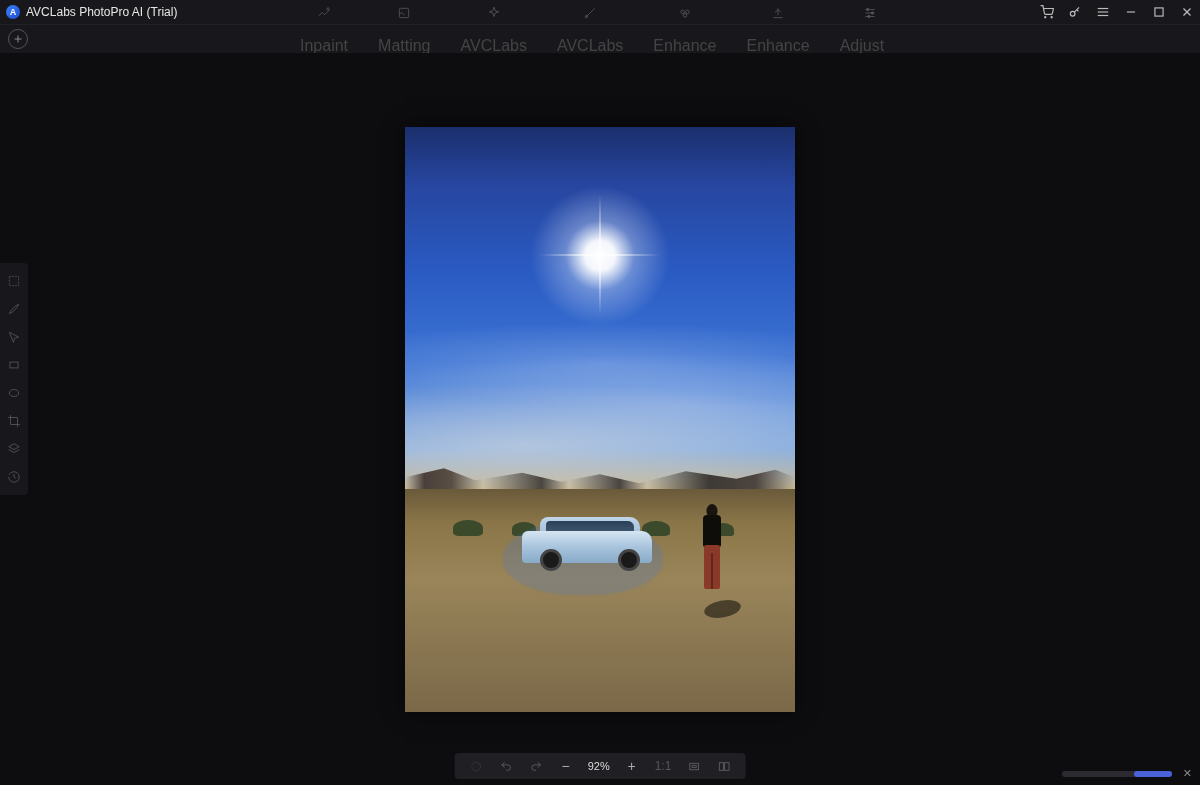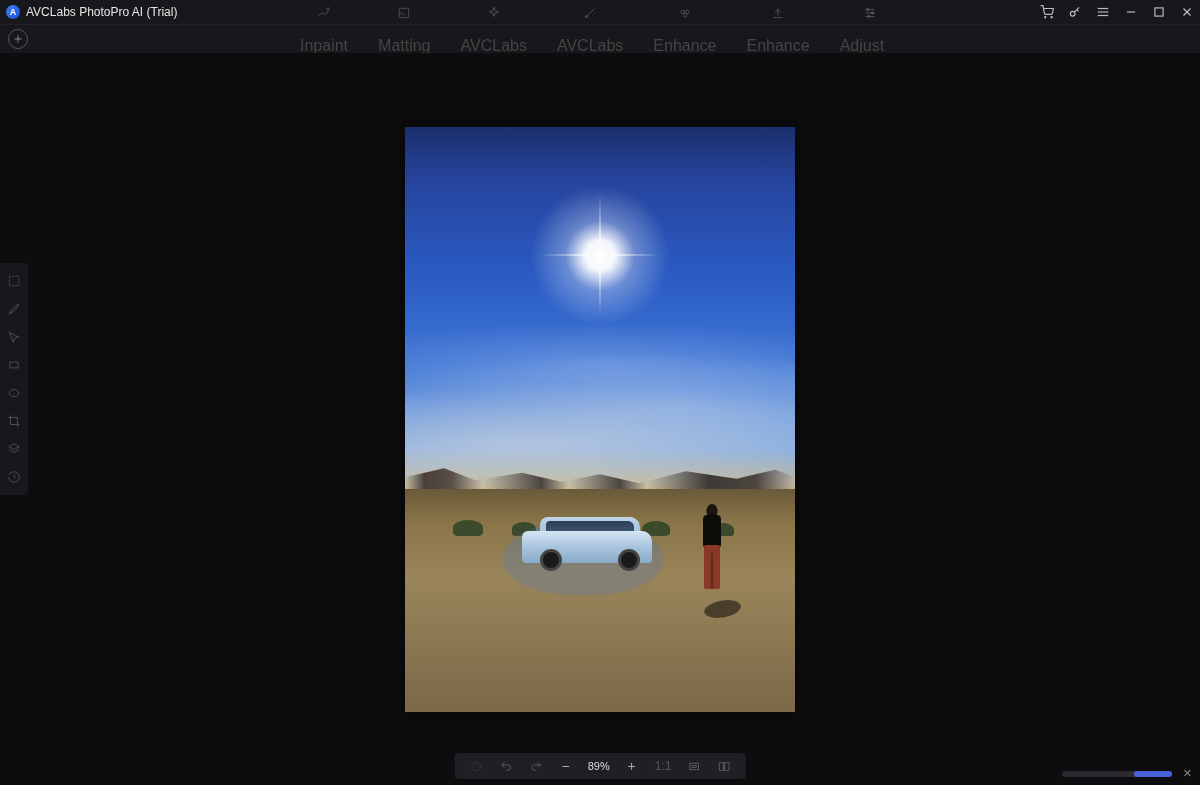--- a/index.html
+++ b/index.html
@@ -318,21 +318,21 @@
           </svg>
         </div>
       <div class="bb-icon">
           <svg viewBox="0 0 24 24">
             <path d="M15 14l5-5-5-5"></path>
             <path d="M20 9H9a5 5 0 0 0 0 10h3"></path>
           </svg>
         </div>
       <div class="zoom-group">
         <div class="zoom-btn">−</div>
-        <div class="zoom-value">89%</div>
+        <div class="zoom-value">92%</div>
         <div class="zoom-btn">+</div>
       </div>
       <div class="bb-text">1:1</div>
       <div class="bb-icon">
           <svg viewBox="0 0 24 24">
             <rect x="4" y="6" width="16" height="12"></rect>
             <path d="M8 10h8v4H8z"></path>
           </svg>
         </div>
       <div class="bb-icon">

